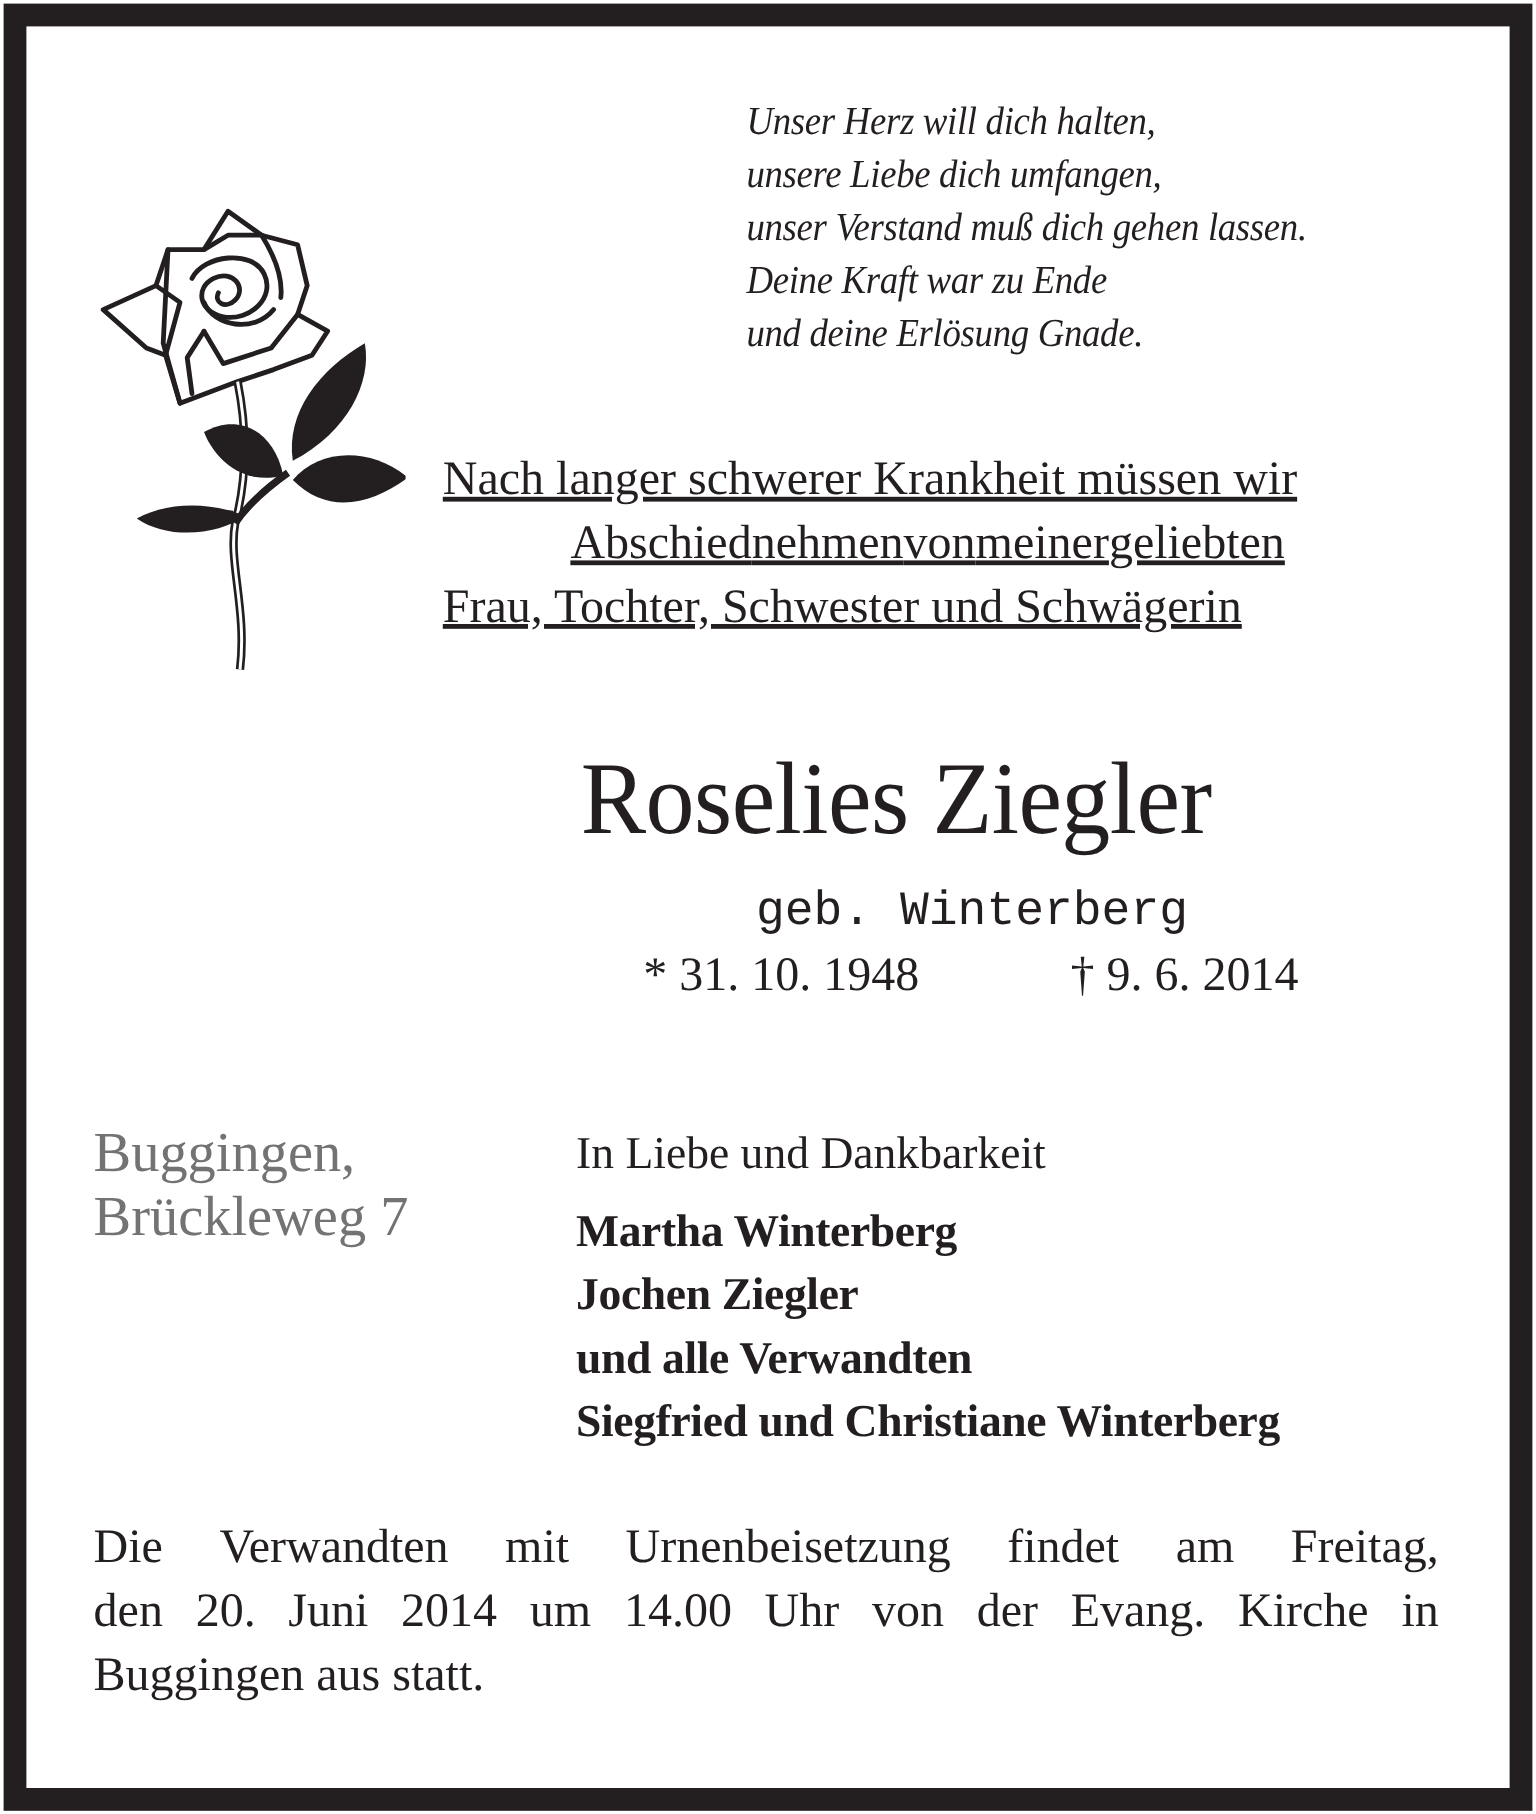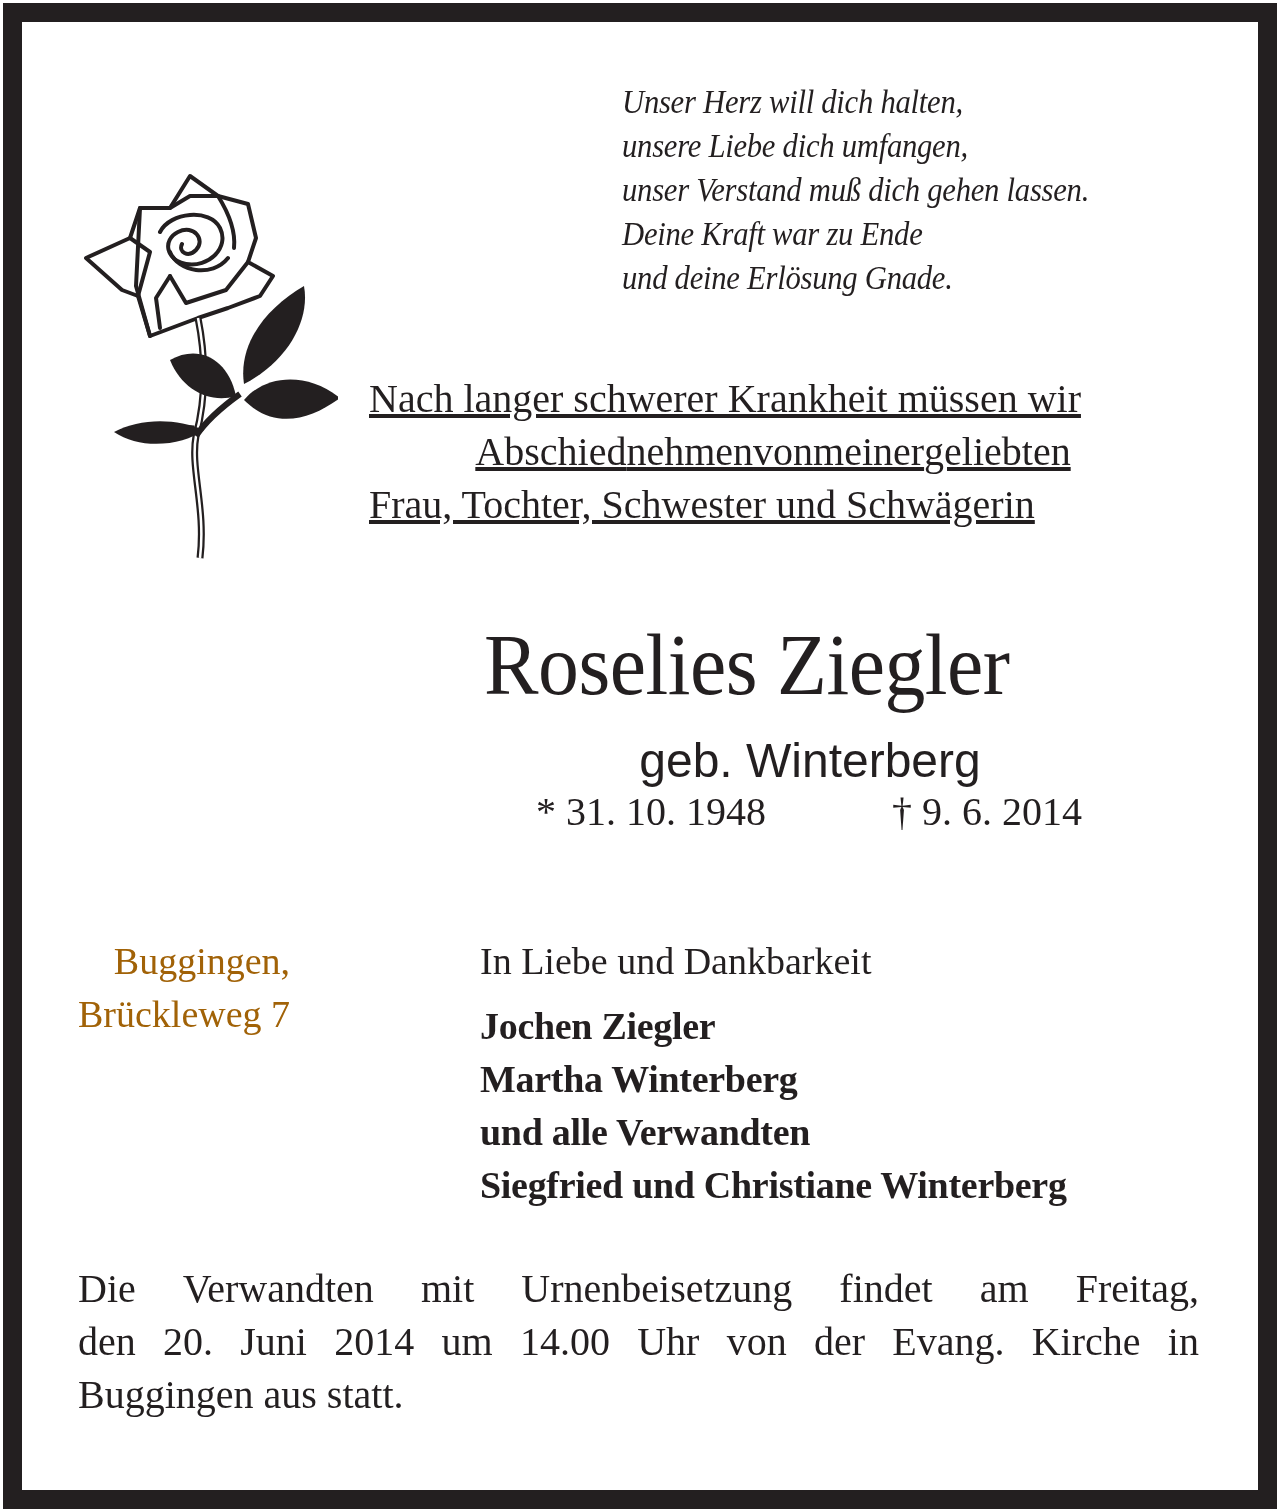--- a/index.html
+++ b/index.html
@@ -23,32 +23,32 @@
       text-decoration: underline;
     }
     .intro div { white-space: nowrap; }
     .intro .just { text-align-last: justify; display: block; }
     .name {
       left: 484px; top: 615px; font-family: "Liberation Serif", serif; font-size: 86px;
       line-height: 100px; color: #231f20; white-space: nowrap; letter-spacing: -0.5px;
       transform: scaleX(0.95); transform-origin: left top;
     }
     .born {
-      left: 490px; width: 640px; top: 736px; text-align: center; font-family: Liberation Sans, sans-serif;
-      font-size: 48px; line-height: 50px; color: #231f20;
+      left: 490px; width: 640px; top: 736px; text-align: center; font-family: Liberation Mono, monospace;
+      font-size: 40px; line-height: 50px; color: #231f20;
     }
     .dates {
       left: 520px; top: 786px; width: 600px; font-family: "Liberation Serif", serif;
       font-size: 40px; line-height: 52px; color: #231f20; white-space: nowrap;
     }
     .dates span { display: inline-block; }
     .date-birth { width: 356px; margin-left: 16px; }
     .address {
-      left: 78px; top: 935px; font-family: "Liberation Serif", serif; font-size: 38px;
-      line-height: 53px; color: #a16207; text-align: right;
+      left: 78px; top: 935px; font-family: "Liberation Serif", serif; font-size: 47px;
+      line-height: 53px; color: #737373;
     }
     .closing {
       left: 480px; top: 935px; font-family: "Liberation Serif", serif; font-size: 38px;
       line-height: 53px; color: #231f20; white-space: nowrap;
     }
     .mourners {
       left: 480px; top: 1000px; font-family: "Liberation Serif", serif; font-weight: bold;
       font-size: 38px; line-height: 53px; color: #231f20; white-space: nowrap;
       letter-spacing: -0.3px;
     }
@@ -118,22 +118,22 @@
 </div>
 
 <div class="abs address">
   <div>Buggingen,</div>
   <div>Brückleweg 7</div>
 </div>
 
 <div class="abs closing">In Liebe und Dankbarkeit</div>
 
 <div class="abs mourners">
+  <div>Martha Winterberg</div>
   <div>Jochen Ziegler</div>
-  <div>Martha Winterberg</div>
   <div>und alle Verwandten</div>
   <div>Siegfried und Christiane Winterberg</div>
 </div>
 
 <div class="abs service">
   <div style="display:flex;justify-content:space-between;">
     <span>Die</span>
       <span>Verwandten</span>
       <span>mit</span>
       <span>Urnenbeisetzung</span>

